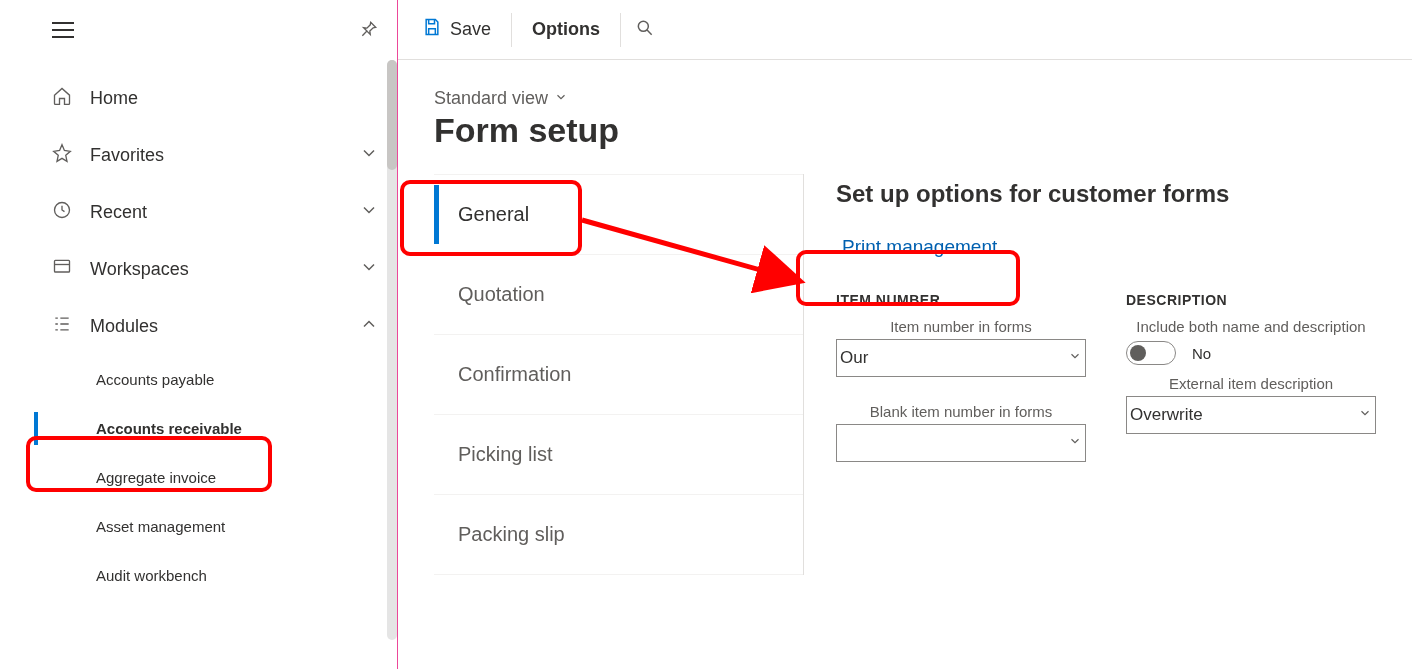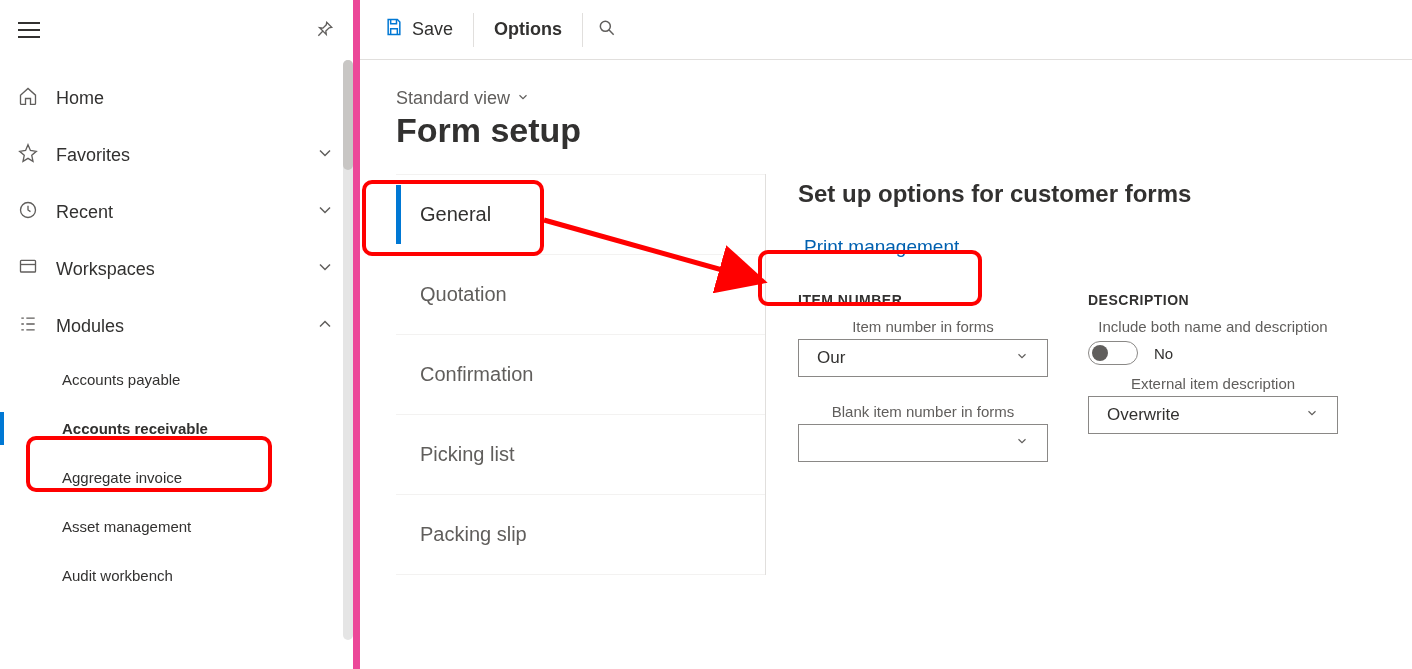--- a/index.html
+++ b/index.html
@@ -13,24 +13,25 @@
     height: 669px;
     overflow: hidden;
     position: relative;
   }
   .app {
     display: flex;
     height: 100%;
   }
   
   .sidebar {
-    width: 360px;
-    border-right: 7px solid #ec4899;
+    width: 398px;
+    border-right: 1px solid #ec4899;
     position: relative;
     background: #fff;
+    padding-left: 34px;
   }
   .sidebar-top {
     display: flex;
     align-items: center;
     height: 60px;
     padding: 0 18px;
     justify-content: space-between;
   }
   .hamburger-icon {
     width: 22px; height: 16px;
@@ -204,21 +205,21 @@
     font-size: 15px;
     color: #605e5c;
     margin: 10px 0 4px 0;
     text-align: center;
   }
   .dropdown {
     border: 1px solid #8a8886;
     height: 38px;
     display: flex;
     align-items: center;
-    padding: 0 18px;
+    padding: 0 3px;
     justify-content: space-between;
     font-size: 17px;
     background:#fff;
     cursor:pointer;
   }
   .dropdown svg { width:14px; height:14px; color:#605e5c; }
   .toggle-row {
     display: flex;
     align-items: center;
     gap: 16px;

